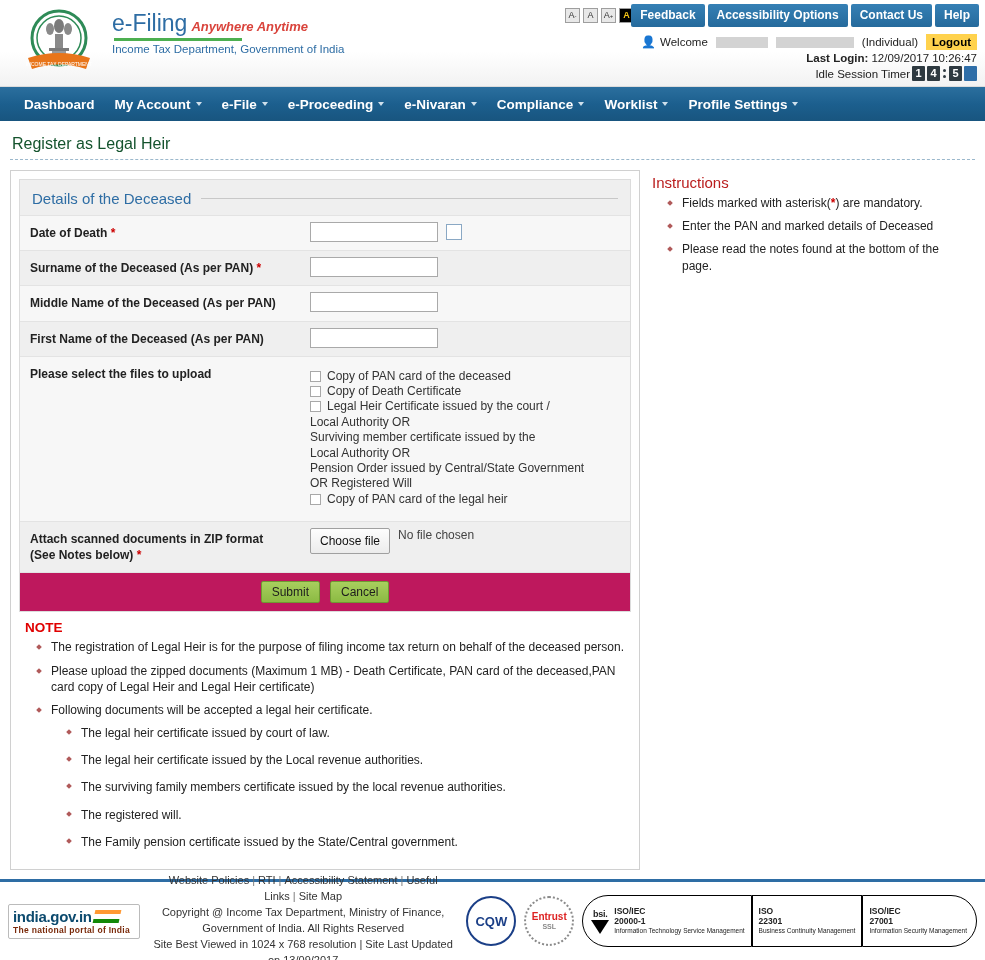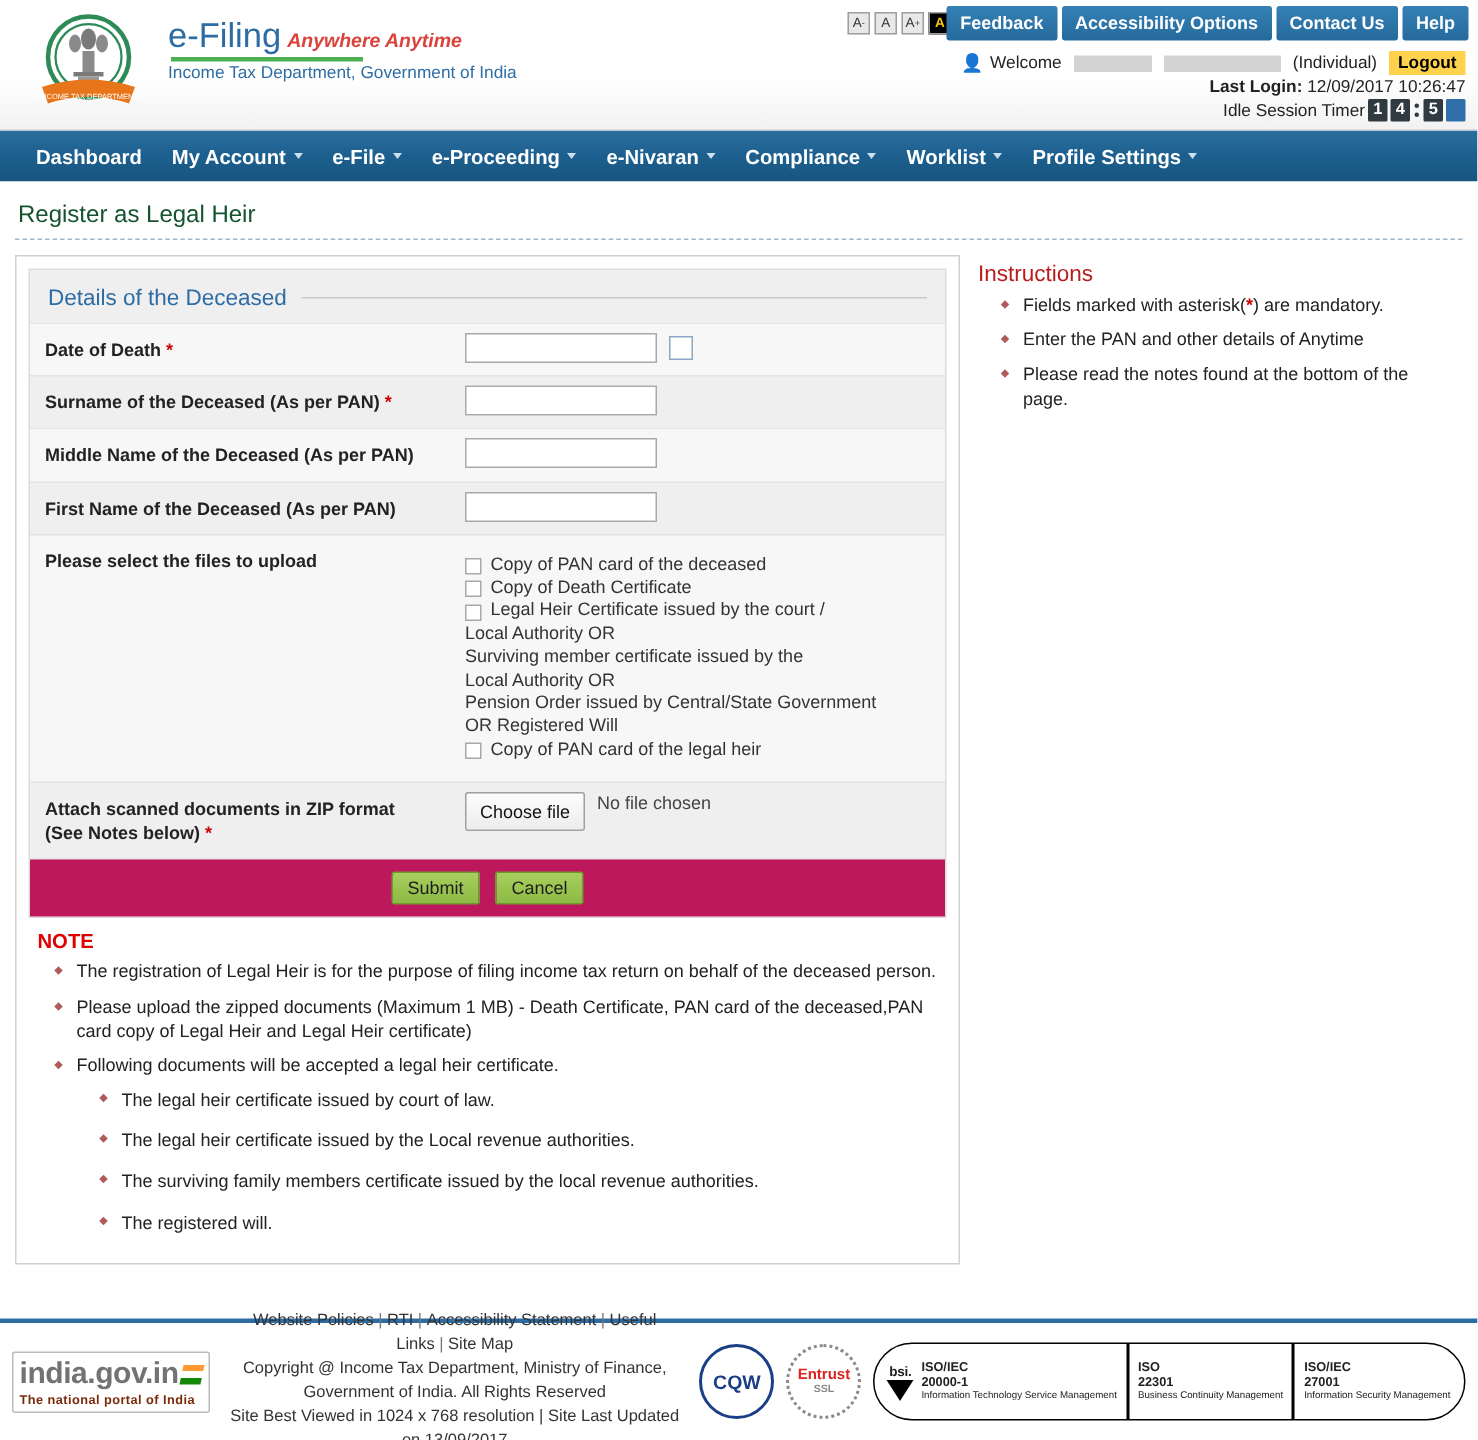--- a/index.html
+++ b/index.html
@@ -289,21 +289,21 @@
   .cal-ico .bar { height: 4px; background: #e8913a; }
   .cal-ico .grid {
     height: 8px;
     background:
       repeating-linear-gradient(to right, #5aa65a 0 2px, #fff 2px 3px),
       repeating-linear-gradient(to bottom, #5aa65a 0 2px, #fff 2px 3px);
     margin-top: 1px;
   }
 
   .chk-list { padding: 6px 0 8px; }
-  .chk-row { display: flex; align-items: center; gap: 6px; line-height: 1.28; }
+  .chk-row { display: flex; align-items: flex-start; gap: 6px; line-height: 1.28; }
   .cbx {
     width: 11px; height: 11px;
     border: 1px solid #a8a8a8;
     background: #fff;
     box-sizing: border-box;
     margin-top: 2px;
     flex: none;
   }
   .chk-txt { font-size: 12px; color: #333; }
   .plain-line { font-size: 12px; color: #333; line-height: 1.28; }
@@ -412,21 +412,21 @@
   .gov-logo {
     margin-left: 8px;
     width: 132px;
     border: 1px solid #bbb;
     background: #fff;
     padding: 3px 4px;
     box-sizing: border-box;
     border-radius: 2px;
   }
   .gov-top { display: flex; align-items: center; }
-  .gov-txt { font-size: 20px; font-weight: bold; color: #737373; letter-spacing: -0.3px; }
+  .gov-txt { font-size: 15px; font-weight: bold; color: #0c4a6e; letter-spacing: -0.3px; }
   .flag {
     width: 26px; height: 13px;
     margin-left: 2px;
     background: linear-gradient(to bottom,#ff9933 0 33%, #ffffff 33% 66%, #138808 66% 100%);
     transform: skewX(-12deg);
   }
   .gov-sub { font-size: 8.5px; color: #7a2a0a; font-weight: bold; letter-spacing: 0.3px; }
 
   .foot-mid {
     flex: 1;
@@ -689,31 +689,32 @@
           <ul class="bul">
             <li>The registration of Legal Heir is for the purpose of filing income tax return on behalf of the deceased person.</li>
             <li>Please upload the zipped documents (Maximum 1 MB) - Death Certificate, PAN card of the deceased,PAN card copy of Legal Heir and Legal Heir certificate)</li>
             <li>
               <span>Following documents will be accepted a legal heir certificate.</span>
               <ul class="sub">
                 <li>The legal heir certificate issued by court of law.</li>
                 <li>The legal heir certificate issued by the Local revenue authorities.</li>
                 <li>The surviving family members certificate issued by the local revenue authorities.</li>
                 <li>The registered will.</li>
+                <li>The Family pension certificate issued by the State/Central government.</li>
               </ul>
             </li>
           </ul>
         </div>
       </div>
 
       <div class="right-col">
         <div class="instr-title">Instructions</div>
         <ul class="instr">
           <li><span>Fields marked with asterisk(</span><span class="req">*</span><span>) are mandatory.</span></li>
-          <li>Enter the PAN and other details of Anytime</li>
+          <li>Enter the PAN and marked details of Deceased</li>
           <li>Please read the notes found at the bottom of the page.</li>
         </ul>
       </div>
     </div>
   </div>
 
   <div class="footer">
     <div class="gov-logo">
       <div class="gov-top">
         <span class="gov-txt">india.gov.in</span>

